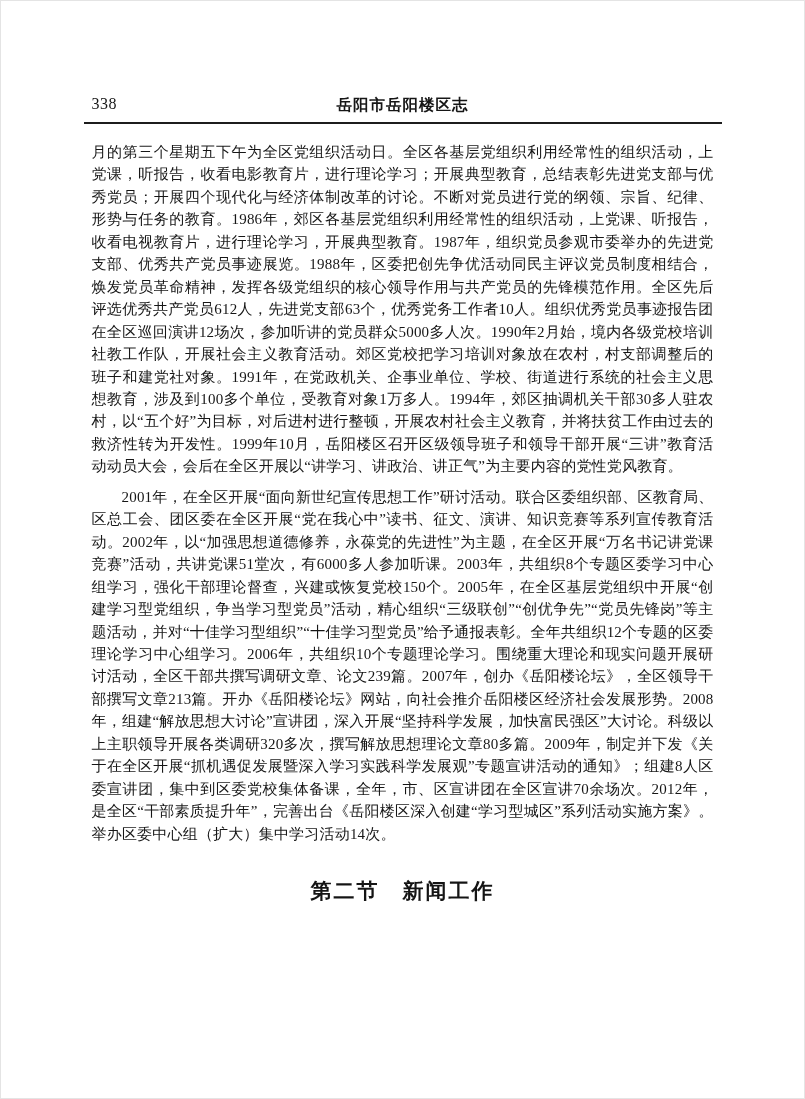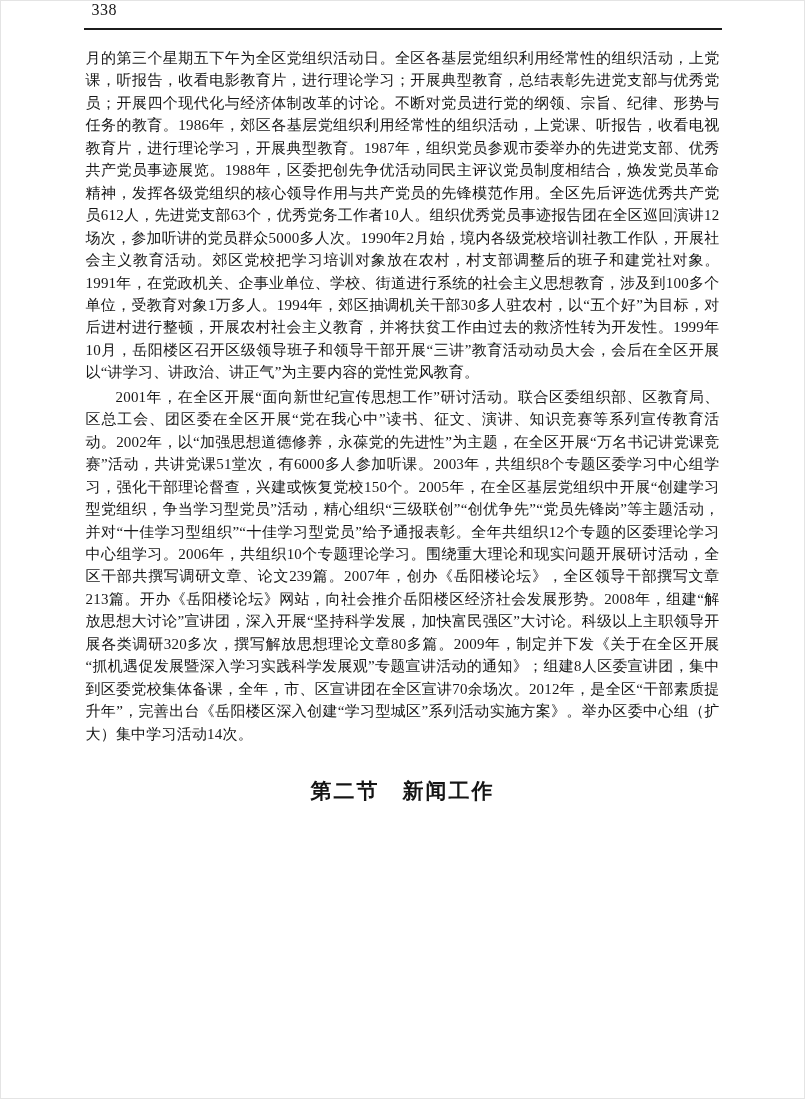--- a/index.html
+++ b/index.html
@@ -14,20 +14,21 @@
     margin: 0 auto;
     background: #ffffff;
     box-sizing: border-box;
     border: 1px solid #e4e4e4;
     color: #161616;
     overflow: hidden;
   }
   .inner {
     width: 638px;
     margin: 0 auto;
+    padding-top: 94px;
   }
   .header {
     position: relative;
     height: 22px;
     padding-bottom: 5px;
     border-bottom: 2px solid #1c1c1c;
   }
   .pagenum {
     position: absolute;
     left: 8px;
@@ -41,21 +42,21 @@
     text-align: center;
     font-family: "Liberation Sans", "DejaVu Sans", sans-serif;
     font-weight: bold;
     font-size: 15.5px;
     letter-spacing: 1px;
   }
   .content {
     margin-top: 17px;
   }
   .para {
-    margin: 2px;
+    margin: 8px;
     font-family: "Liberation Serif", "DejaVu Serif", serif;
     font-size: 15px;
     line-height: 22.45px;
     text-align: justify;
     letter-spacing: 0.2px;
   }
   .para.indent {
     text-indent: 2em;
   }
   .section-heading {
@@ -69,20 +70,21 @@
   }
 </style>
 </head>
 <body>
 
 <div class="page">
   <div class="inner">
 
     <div class="header">
       <span class="pagenum">338</span>
+      <span class="booktitle">岳阳市岳阳楼区志</span>
     </div>
 
     <div class="content">
       <p class="para">月的第三个星期五下午为全区党组织活动日。全区各基层党组织利用经常性的组织活动，上党课，听报告，收看电影教育片，进行理论学习；开展典型教育，总结表彰先进党支部与优秀党员；开展四个现代化与经济体制改革的讨论。不断对党员进行党的纲领、宗旨、纪律、形势与任务的教育。1986年，郊区各基层党组织利用经常性的组织活动，上党课、听报告，收看电视教育片，进行理论学习，开展典型教育。1987年，组织党员参观市委举办的先进党支部、优秀共产党员事迹展览。1988年，区委把创先争优活动同民主评议党员制度相结合，焕发党员革命精神，发挥各级党组织的核心领导作用与共产党员的先锋模范作用。全区先后评选优秀共产党员612人，先进党支部63个，优秀党务工作者10人。组织优秀党员事迹报告团在全区巡回演讲12场次，参加听讲的党员群众5000多人次。1990年2月始，境内各级党校培训社教工作队，开展社会主义教育活动。郊区党校把学习培训对象放在农村，村支部调整后的班子和建党社对象。1991年，在党政机关、企事业单位、学校、街道进行系统的社会主义思想教育，涉及到100多个单位，受教育对象1万多人。1994年，郊区抽调机关干部30多人驻农村，以“五个好”为目标，对后进村进行整顿，开展农村社会主义教育，并将扶贫工作由过去的救济性转为开发性。1999年10月，岳阳楼区召开区级领导班子和领导干部开展“三讲”教育活动动员大会，会后在全区开展以“讲学习、讲政治、讲正气”为主要内容的党性党风教育。</p>
 
       <p class="para indent">2001年，在全区开展“面向新世纪宣传思想工作”研讨活动。联合区委组织部、区教育局、区总工会、团区委在全区开展“党在我心中”读书、征文、演讲、知识竞赛等系列宣传教育活动。2002年，以“加强思想道德修养，永葆党的先进性”为主题，在全区开展“万名书记讲党课竞赛”活动，共讲党课51堂次，有6000多人参加听课。2003年，共组织8个专题区委学习中心组学习，强化干部理论督查，兴建或恢复党校150个。2005年，在全区基层党组织中开展“创建学习型党组织，争当学习型党员”活动，精心组织“三级联创”“创优争先”“党员先锋岗”等主题活动，并对“十佳学习型组织”“十佳学习型党员”给予通报表彰。全年共组织12个专题的区委理论学习中心组学习。2006年，共组织10个专题理论学习。围绕重大理论和现实问题开展研讨活动，全区干部共撰写调研文章、论文239篇。2007年，创办《岳阳楼论坛》，全区领导干部撰写文章213篇。开办《岳阳楼论坛》网站，向社会推介岳阳楼区经济社会发展形势。2008年，组建“解放思想大讨论”宣讲团，深入开展“坚持科学发展，加快富民强区”大讨论。科级以上主职领导开展各类调研320多次，撰写解放思想理论文章80多篇。2009年，制定并下发《关于在全区开展“抓机遇促发展暨深入学习实践科学发展观”专题宣讲活动的通知》；组建8人区委宣讲团，集中到区委党校集体备课，全年，市、区宣讲团在全区宣讲70余场次。2012年，是全区“干部素质提升年”，完善出台《岳阳楼区深入创建“学习型城区”系列活动实施方案》。举办区委中心组（扩大）集中学习活动14次。</p>
 
       <h2 class="section-heading">第二节　新闻工作</h2>
 
     </div>

